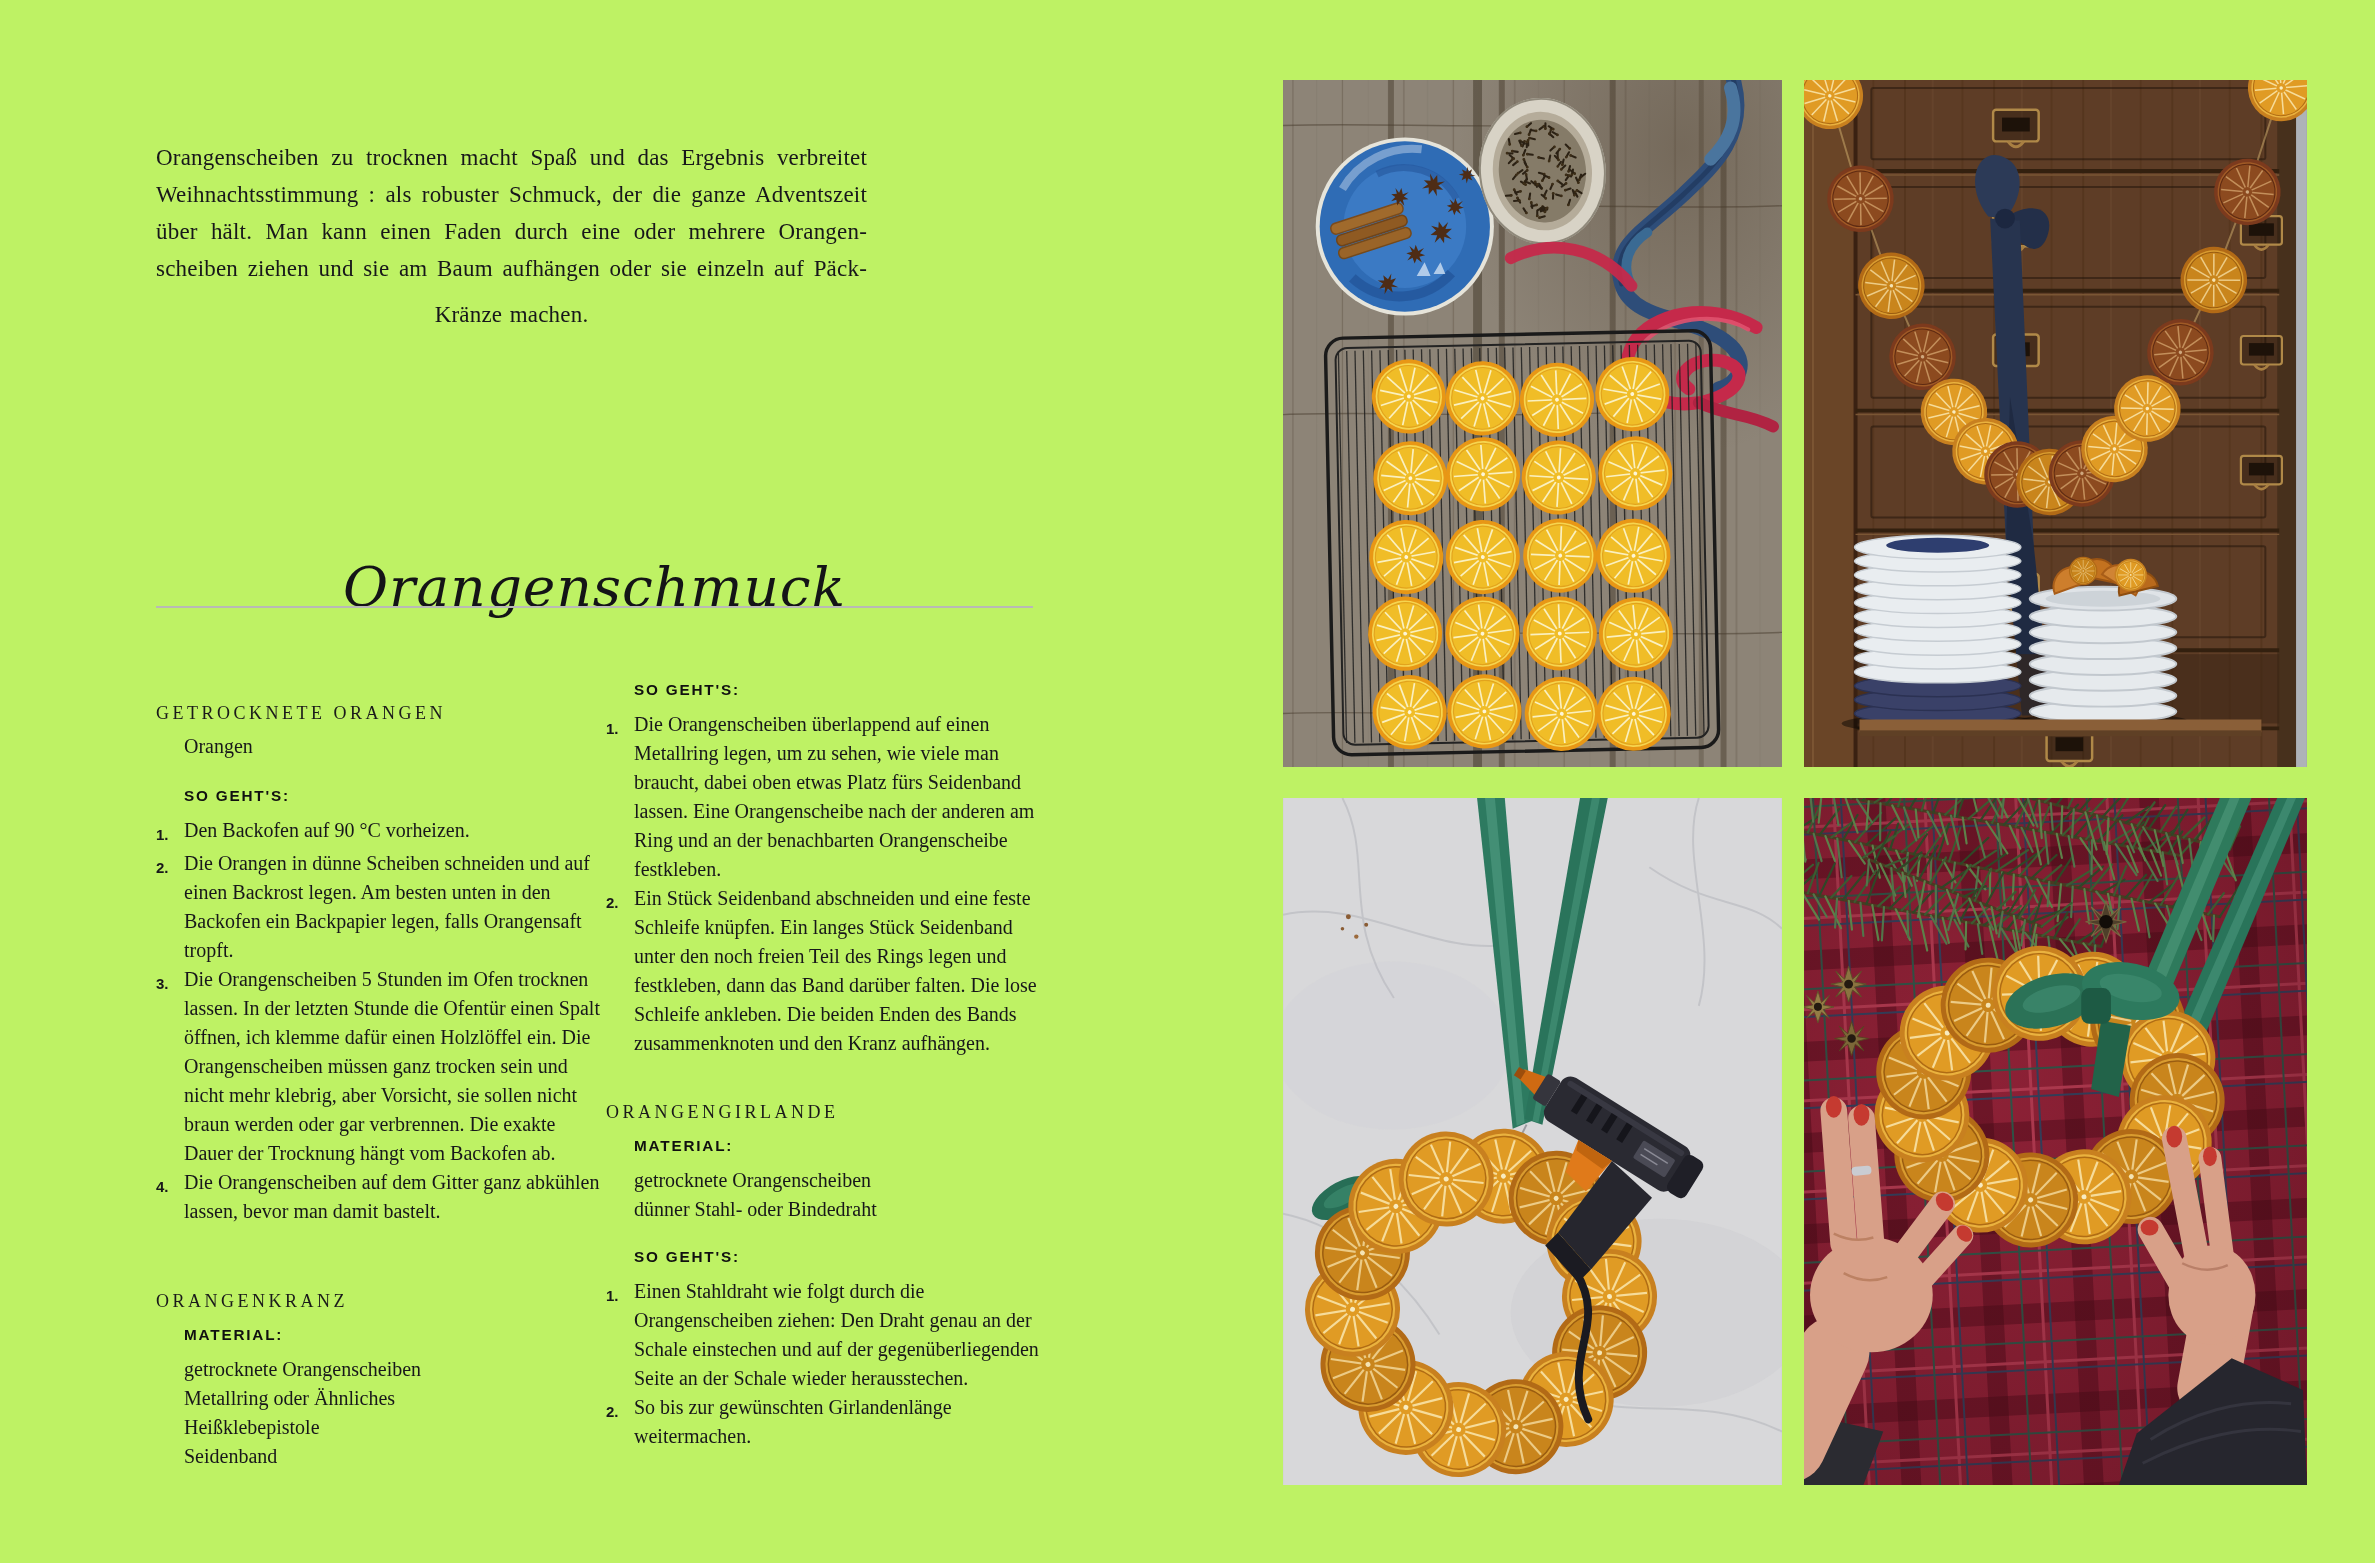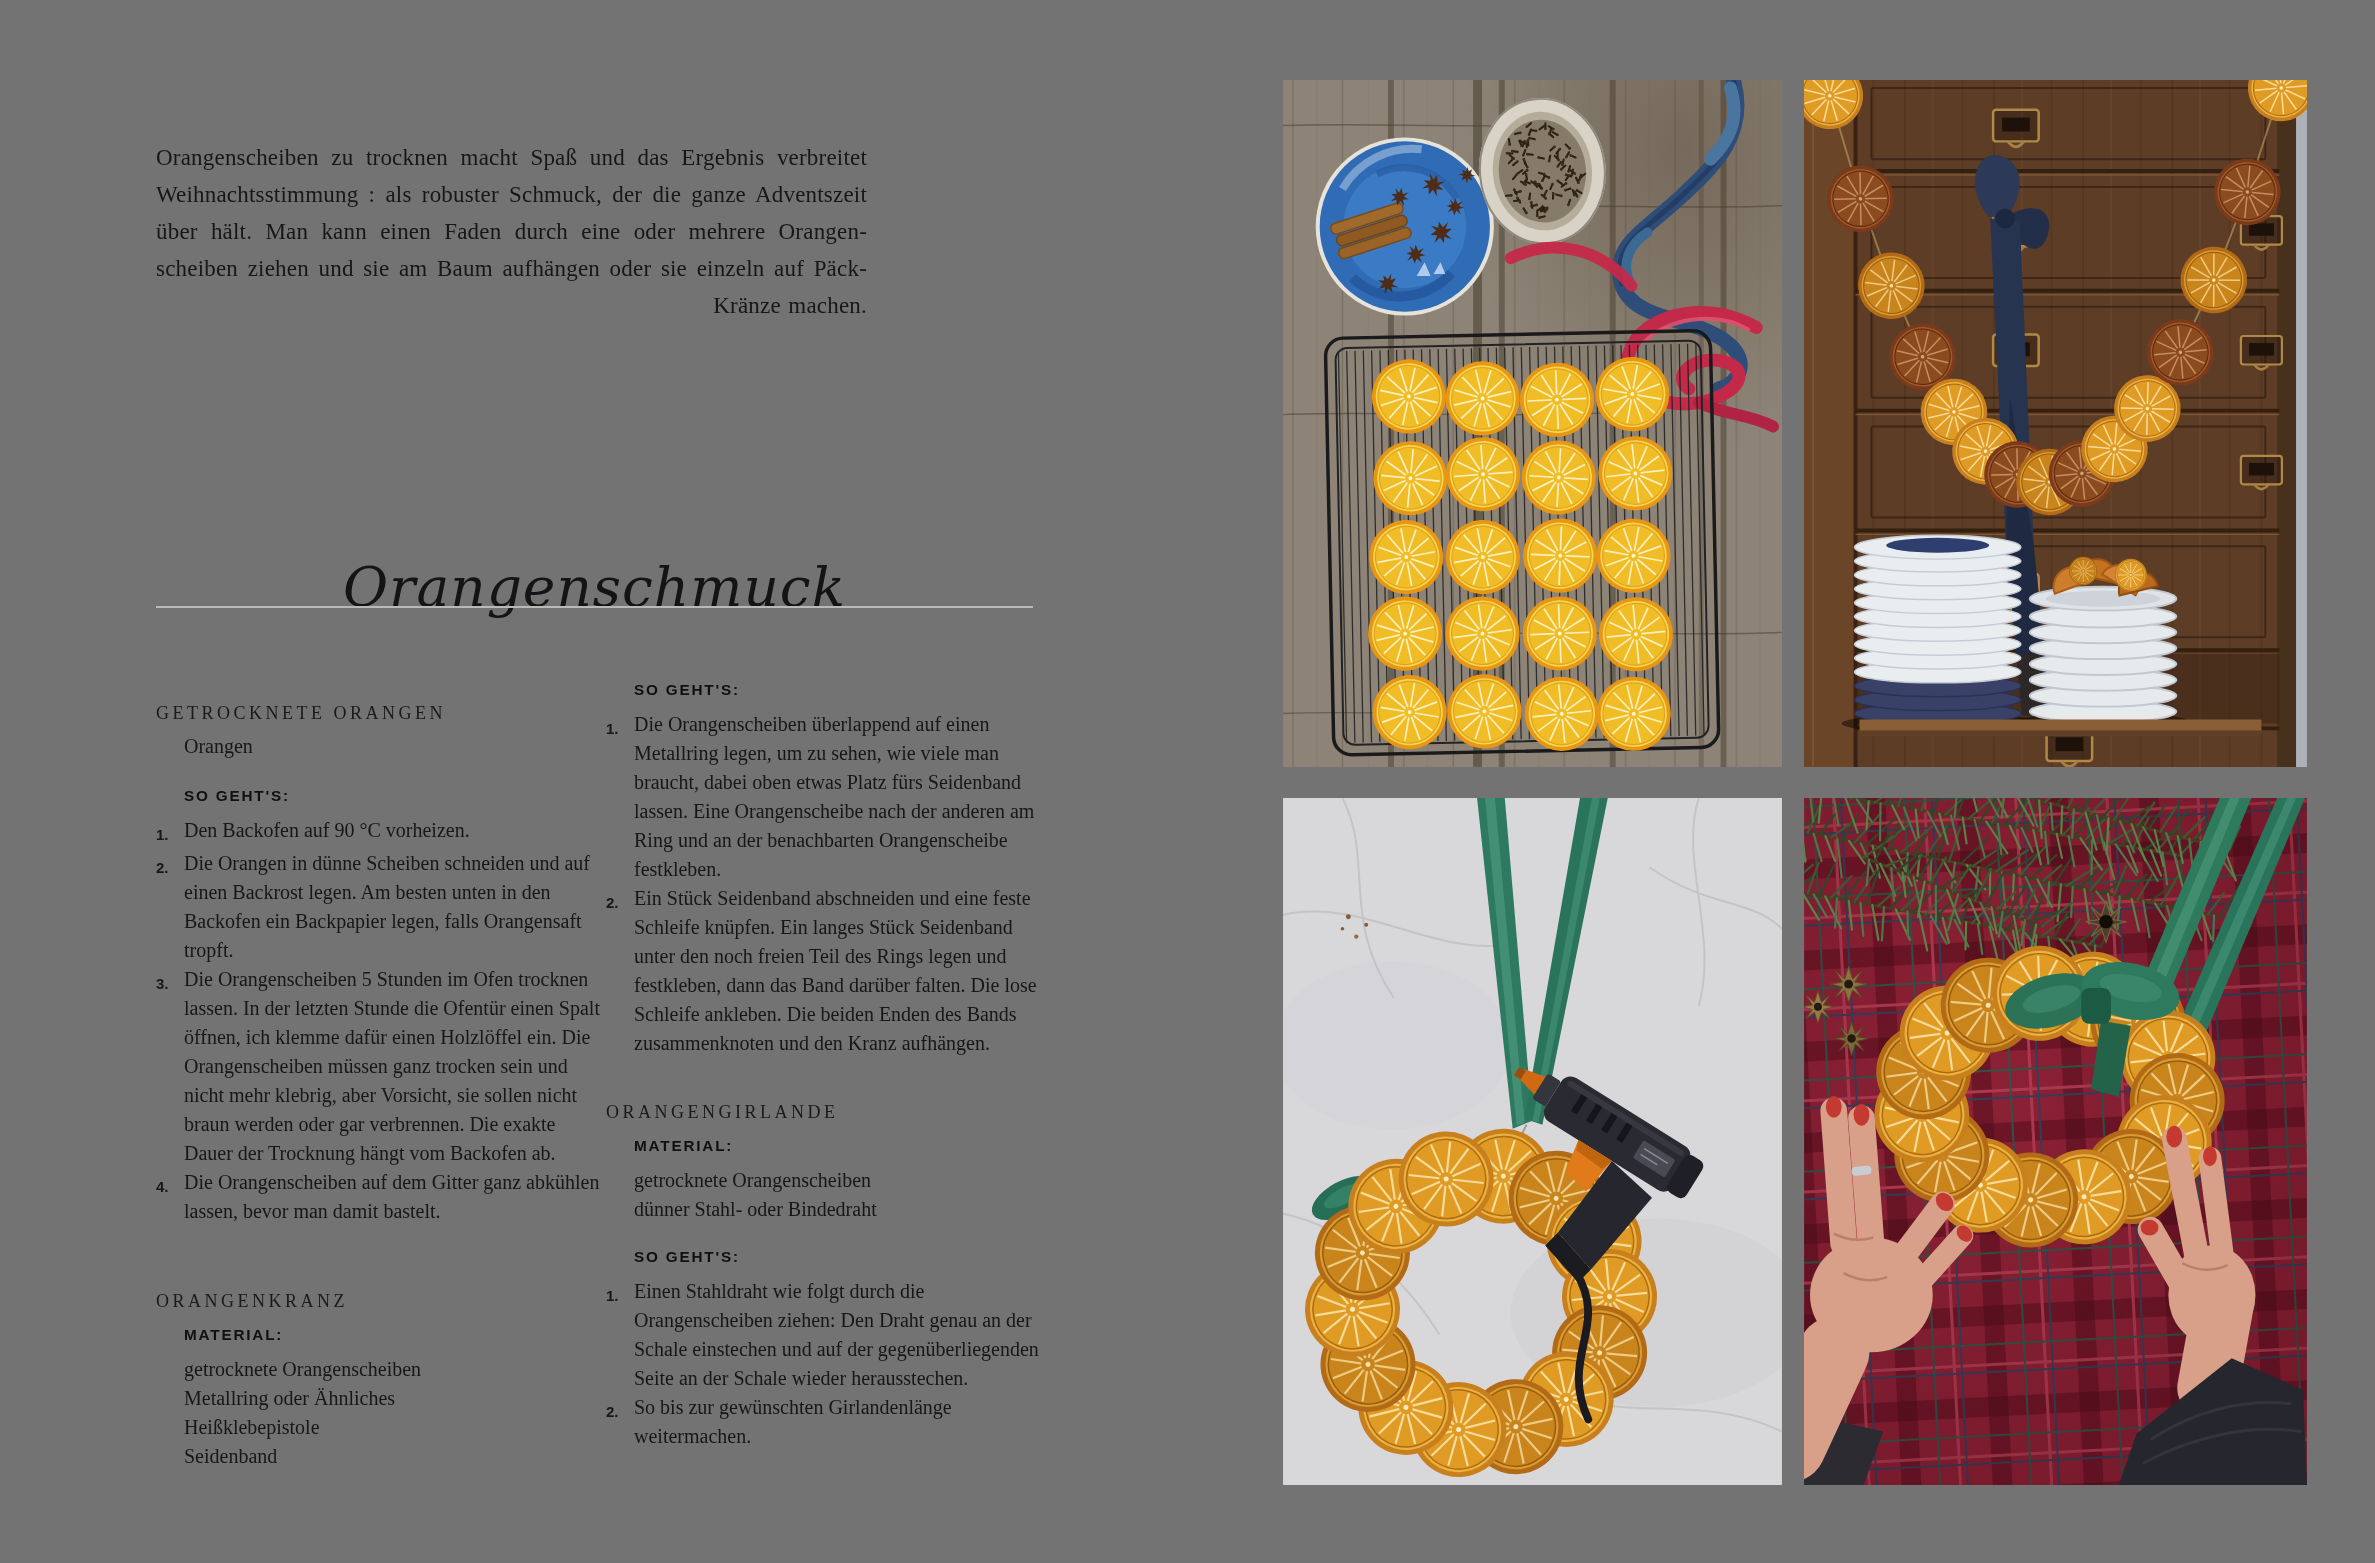--- a/index.html
+++ b/index.html
@@ -1,22 +1,22 @@
 <!DOCTYPE html>
 <html><head>
 <meta charset="utf-8">
 <style>
   html,body{margin:0;padding:0;background:#e9e9e9;}
-  .spread{position:relative;width:2375px;height:1563px;background:#737373;overflow:hidden;
+  .spread{position:relative;width:2375px;height:1563px;background:#bef264;overflow:hidden;
           font-family:"Liberation Serif",serif;color:#17171a;}
   
   .intro{position:absolute;left:156px;top:139px;width:711px;font-size:23px;line-height:37px;
          letter-spacing:0.2px;word-spacing:1.5px;}
   .intro .jl{text-align:justify;text-align-last:justify;}
-  .intro .ll{text-align:right;}
+  .intro .ll{text-align:center;margin-top:9px;}
   .chapter-title{position:absolute;left:156px;top:527px;width:877px;text-align:center;
          font-family:"DejaVu Serif",serif;font-style:italic;font-size:55px;letter-spacing:1px;color:#141417;margin-top:28px;}
   .rule{position:absolute;left:156px;top:606px;width:877px;height:2px;background:#b9b9b6;}
   .col{position:absolute;width:447px;font-size:20px;line-height:29px;}
   .col-left{left:156px;top:675px;margin-top:24px;}
   .col-right{left:606px;top:675px;width:442px;}
   .sec-head{font-size:18px;letter-spacing:3.5px;margin:0 0 4px 0;color:#1a1a1a;}
   .sub-head{font-family:"Liberation Sans",sans-serif;font-weight:700;font-size:15.3px;
             letter-spacing:1.8px;color:#101010;padding-left:28px;margin:0 0 6px 0;}
   .plain{padding-left:28px;}

